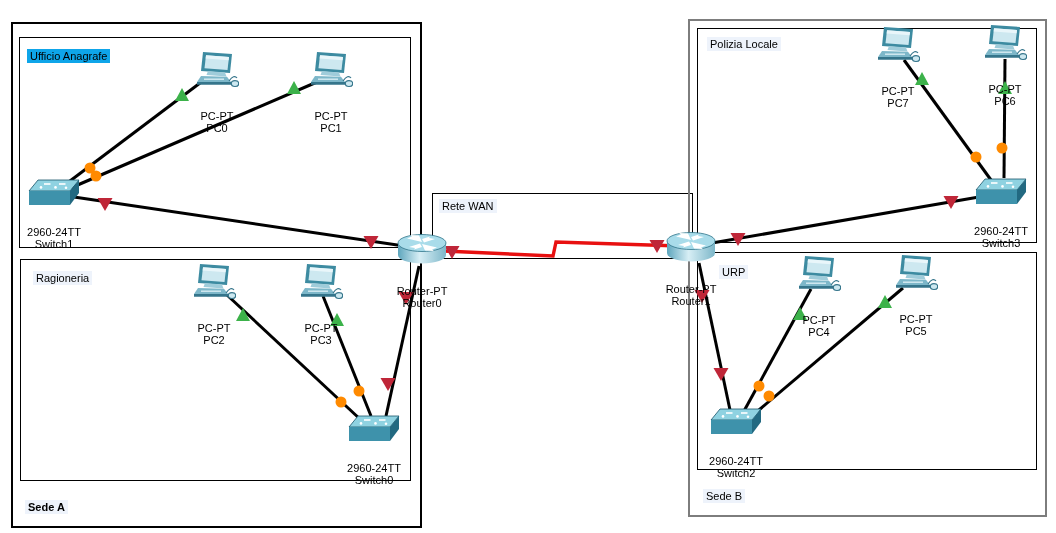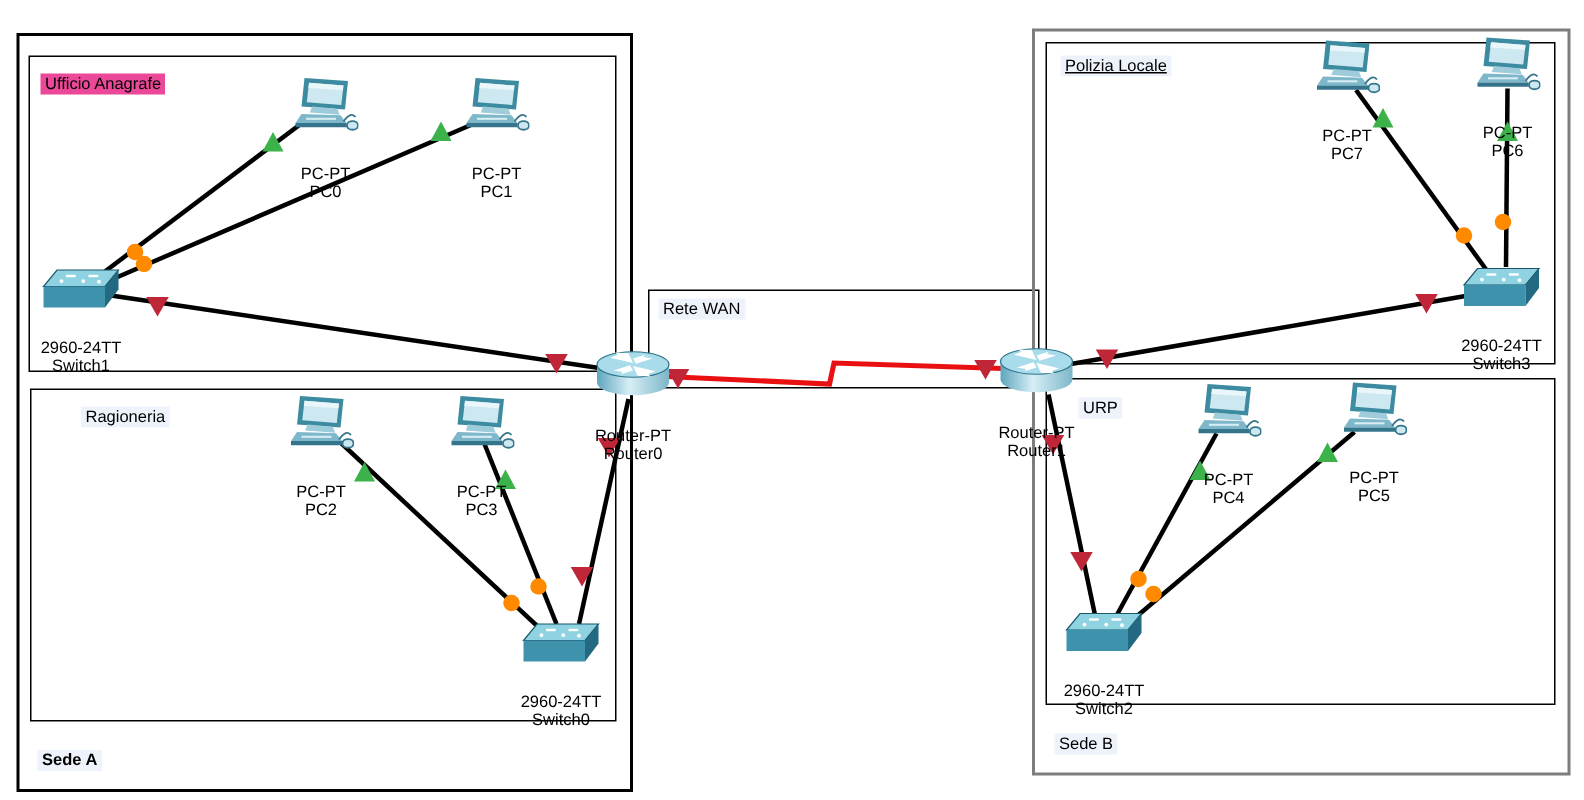--- a/index.html
+++ b/index.html
@@ -313,20 +313,20 @@
      <circle cx="38" cy="8.8" r="1.3" fill="#ffffff"></circle>
           </svg></div>
         <div class="device-label" style="left: 666px; top: 438.5px;">
           <div>2960-24TT</div>
           <div>Switch2</div>
         </div>
       </div>
     </div>
   <div id="group-labels">
       <div class="group-label" style="left: 25px; top: 500px; background: rgb(238, 243, 251); font-weight: bold;">Sede A</div>
-      <div class="group-label" style="left: 27px; top: 49px; background: #ec4899;">Ufficio Anagrafe</div>
-      <div class="group-label" style="left: 33px; top: 271px; background: rgb(238, 243, 251); margin-left: 21px;">Ragioneria</div>
+      <div class="group-label" style="left: 27px; top: 49px; background: #0ea5e9;">Ufficio Anagrafe</div>
+      <div class="group-label" style="left: 33px; top: 271px; background: rgb(238, 243, 251);">Ragioneria</div>
       <div class="group-label" style="left: 439px; top: 199px; background: rgb(238, 243, 251); text-align: center;">Rete WAN</div>
       <div class="group-label" style="left: 703px; top: 489px; background: rgb(238, 243, 251);">Sede B</div>
-      <div class="group-label" style="left: 707px; top: 37px; background: rgb(238, 243, 251); text-decoration: underline;">Polizia Locale</div>
+      <div class="group-label" style="left: 707px; top: 37px; background: rgb(238, 243, 251);">Polizia Locale</div>
       <div class="group-label" style="left: 719px; top: 265px; background: rgb(238, 243, 251);">URP</div>
     </div>
 </div>
 
 </body></html>

